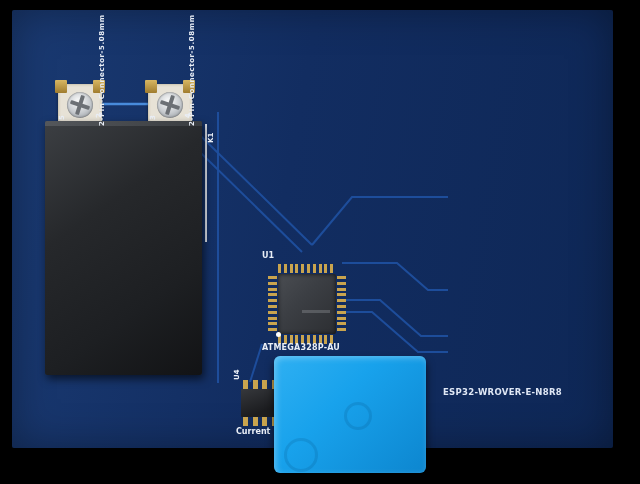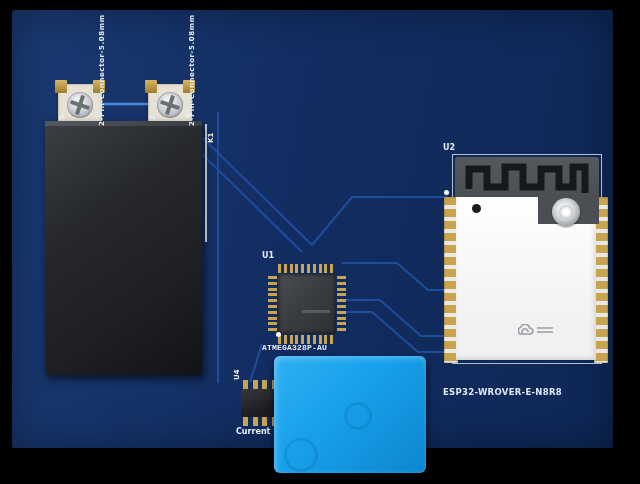--- a/index.html
+++ b/index.html
@@ -155,51 +155,27 @@
   <div class="qfp">
     <div class="leads-h top"></div>
     <div class="leads-h bot"></div>
     <div class="leads-v left"></div>
     <div class="leads-v right"></div>
     <div class="body">
       <div class="mark"></div>
     </div>
     <div class="dot1"></div>
   </div>
-  <div class="silk lbl-mcu" style="left:262px;top:344px;font-family:Liberation Mono, monospace;">ATMEGA328P-AU</div>
+  <div class="silk lbl-mcu" style="left:262px;top:344px;">ATMEGA328P-AU</div>
 
   <div class="silk lbl-u4" style="left:234px;top:366px;">U4</div>
   <div class="soic">
     <div class="row top"></div>
     <div class="row bot"></div>
     <div class="body"></div>
   </div>
   <div class="silk lbl-cur" style="left:236px;top:428px;">Current</div>
 
   <div class="blue-module"></div>
 
-  <div class="esp">
-    <div class="silk lbl-u2" style="left:3px;top:2px;">U2</div>
-    <div class="courtyard"></div>
-    <div class="silk-dot"></div>
-    <div class="pads left"></div>
-    <div class="pads right"></div>
-    <div class="body"></div>
-    <div class="shield"></div>
-    <svg class="antenna" width="144" height="40" viewBox="0 0 144 40">
-      <path d="M14 32 V12 H32 V30 H50 V10 H68 V30 H86 V12 H104 V30 H118 V10 H130 V36"></path>
-    </svg>
-    <div class="shield-ext"></div>
-    <div class="ufl"></div>
-    <div class="dot1"></div>
-    <div class="logo">
-      <svg width="16" height="12" viewBox="0 0 16 12">
-          <path d="M2 10 a4 4 0 0 1 1-7 a4.5 4.5 0 0 1 8.6 1 a3 3 0 0 1 0.4 6 z M5 10 a3 3 0 1 1 5-2" fill="none" stroke="#9aa0a6" stroke-width="1.6"></path>
-        </svg>
-      <span class="lines">
-          <i></i>
-          <i></i>
-        </span>
-    </div>
-  </div>
   <div class="silk lbl-esp" style="left:443px;top:364px;margin-top:24px;">ESP32-WROVER-E-N8R8</div>
 
 </div>
 
 </body></html>

